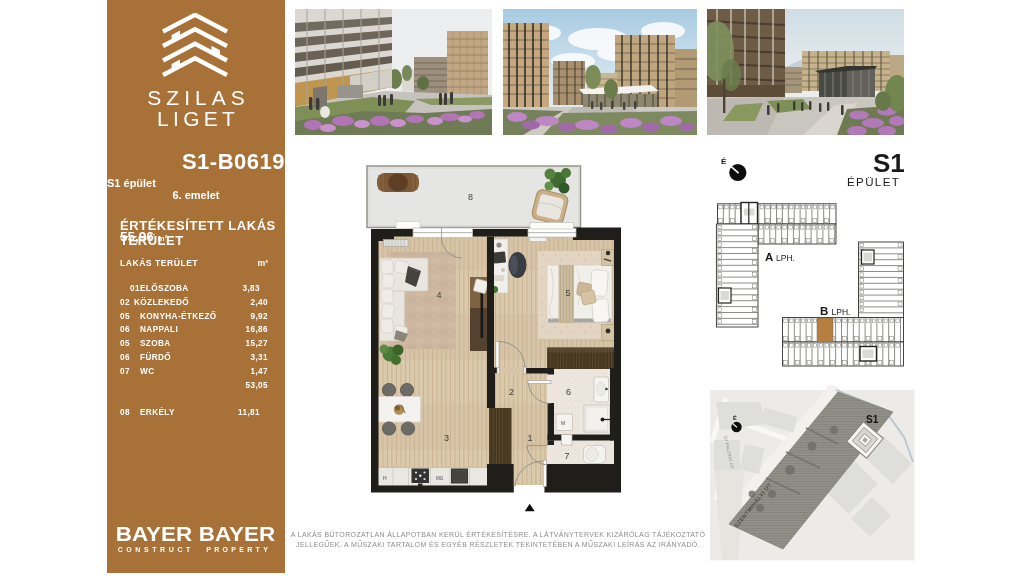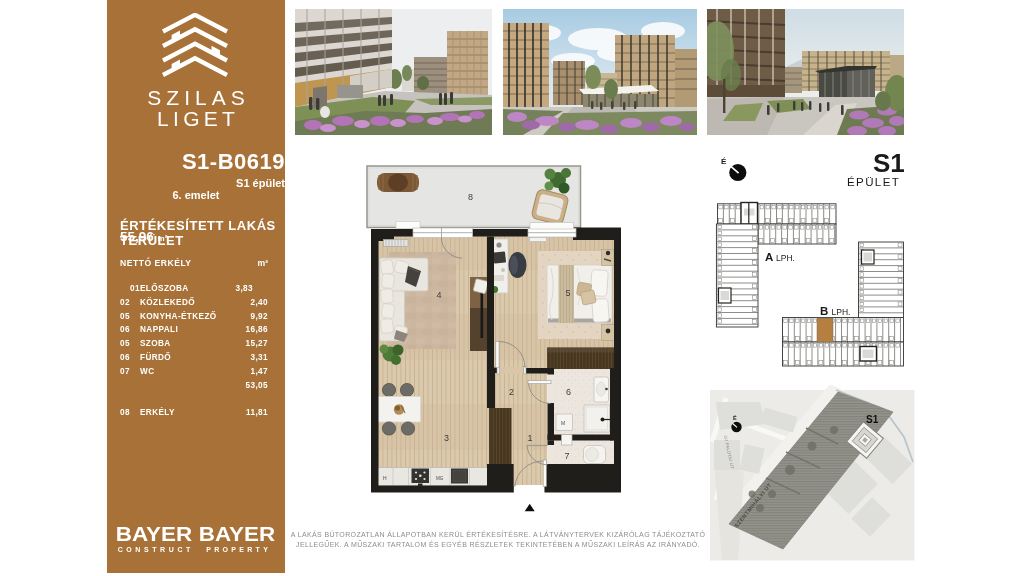--- a/index.html
+++ b/index.html
@@ -25,40 +25,40 @@
       <polygon points="10.6,50.9 19,46.5 19,51.8 10.6,56.2"></polygon>
     </g>
   </svg>
 
   <div class="abs" style="left:0;top:107px;width:178px;text-align:center;font-size:21px;letter-spacing:4.3px;text-indent:4.3px;font-weight:400;">LIGET</div>
 
   <div class="abs" style="left:0;top:86px;width:178px;text-align:center;font-size:21px;letter-spacing:5px;text-indent:5px;font-weight:400;">SZILAS</div>
 
   <div class="abs" style="left:0;top:149px;width:178px;text-align:right;font-size:22px;font-weight:bold;letter-spacing:0.5px;">S1-B0619</div>
 
-  <div class="abs" style="left:0;top:177px;width:178px;text-align:right;font-size:11px;font-weight:bold;">S1 épület</div>
+  <div class="abs" style="left:0;top:177px;width:178px;text-align:left;font-size:11px;font-weight:bold;">S1 épület</div>
 
   <div class="abs" style="left:0;top:189px;width:178px;text-align:center;font-size:11px;font-weight:bold;">6. emelet</div>
 
   <div class="abs" style="left:13px;top:218px;font-size:13px;font-weight:bold;letter-spacing:0.55px;">ÉRTÉKESÍTETT LAKÁS TERÜLET</div>
 
   <div class="abs" style="left:13px;top:229px;font-size:13.5px;font-weight:bold;">55,96 <span style="font-size:8px;">m²</span></div>
 
-  <div class="abs" style="left:13px;top:258px;font-size:8.6px;font-weight:bold;letter-spacing:0.5px;">NETTÓ ERKÉLY</div>
+  <div class="abs" style="left:13px;top:258px;font-size:8.6px;font-weight:bold;letter-spacing:0.5px;">LAKÁS TERÜLET</div>
   <div class="abs" style="right:17px;top:258px;font-size:8.6px;font-weight:bold;">m²</div>
 
   <div class="abs" id="roomtable" style="left:13px;top:284px;width:148px;font-size:8.2px;letter-spacing:0.4px;font-weight:bold;">
     <div style="position:relative;height:13.8px;">
         <span style="position:absolute;left:10px;text-align:center;">01</span>
         <span style="position:absolute;left:20px;">ELŐSZOBA</span>
-        <span style="position:absolute;right:15px;text-align:right;">3,83</span>
+        <span style="position:absolute;right:8px;text-align:right;">3,83</span>
       </div>
     <div style="position:relative;height:13.8px;">
         <span style="position:absolute;left:0;">02</span>
-        <span style="position:absolute;left:20px;">KÖZLEKEDŐ</span>
+        <span style="position:absolute;left:14px;">KÖZLEKEDŐ</span>
         <span style="position:absolute;right:0;">2,40</span>
       </div>
     <div style="position:relative;height:13.8px;">
         <span style="position:absolute;left:0;">05</span>
         <span style="position:absolute;left:20px;">KONYHA-ÉTKEZŐ</span>
         <span style="position:absolute;right:0;">9,92</span>
       </div>
     <div style="position:relative;height:13.8px;">
         <span style="position:absolute;left:0;">06</span>
         <span style="position:absolute;left:20px;">NAPPALI</span>
@@ -79,21 +79,21 @@
         <span style="position:absolute;left:20px;">WC</span>
         <span style="position:absolute;right:0;text-align:center;">1,47</span>
       </div>
     <div style="position:relative;height:13.8px;">
         <span style="position:absolute;right:0;">53,05</span>
       </div>
     <div style="position:relative;height:13.8px;"></div>
     <div style="position:relative;height:13.8px;">
         <span style="position:absolute;left:0;">08</span>
         <span style="position:absolute;left:20px;">ERKÉLY</span>
-        <span style="position:absolute;right:0;">11,81</span>
+        <span style="position:absolute;right:8px;">11,81</span>
       </div>
   </div>
 
   <div class="abs" style="left:1px;top:523px;width:92px;text-align:center;">
     <div style="font-size:20px;font-weight:bold;transform:scaleX(1.12);letter-spacing:0px;">BAYER</div>
     <div style="font-size:7px;font-weight:bold;letter-spacing:3.6px;text-indent:3.6px;margin-top:0px;">CONSTRUCT</div>
   </div>
 
   <div class="abs" style="left:84px;top:523px;width:92px;text-align:center;">
     <div style="font-size:20px;font-weight:bold;transform:scaleX(1.12);letter-spacing:0px;">BAYER</div>

